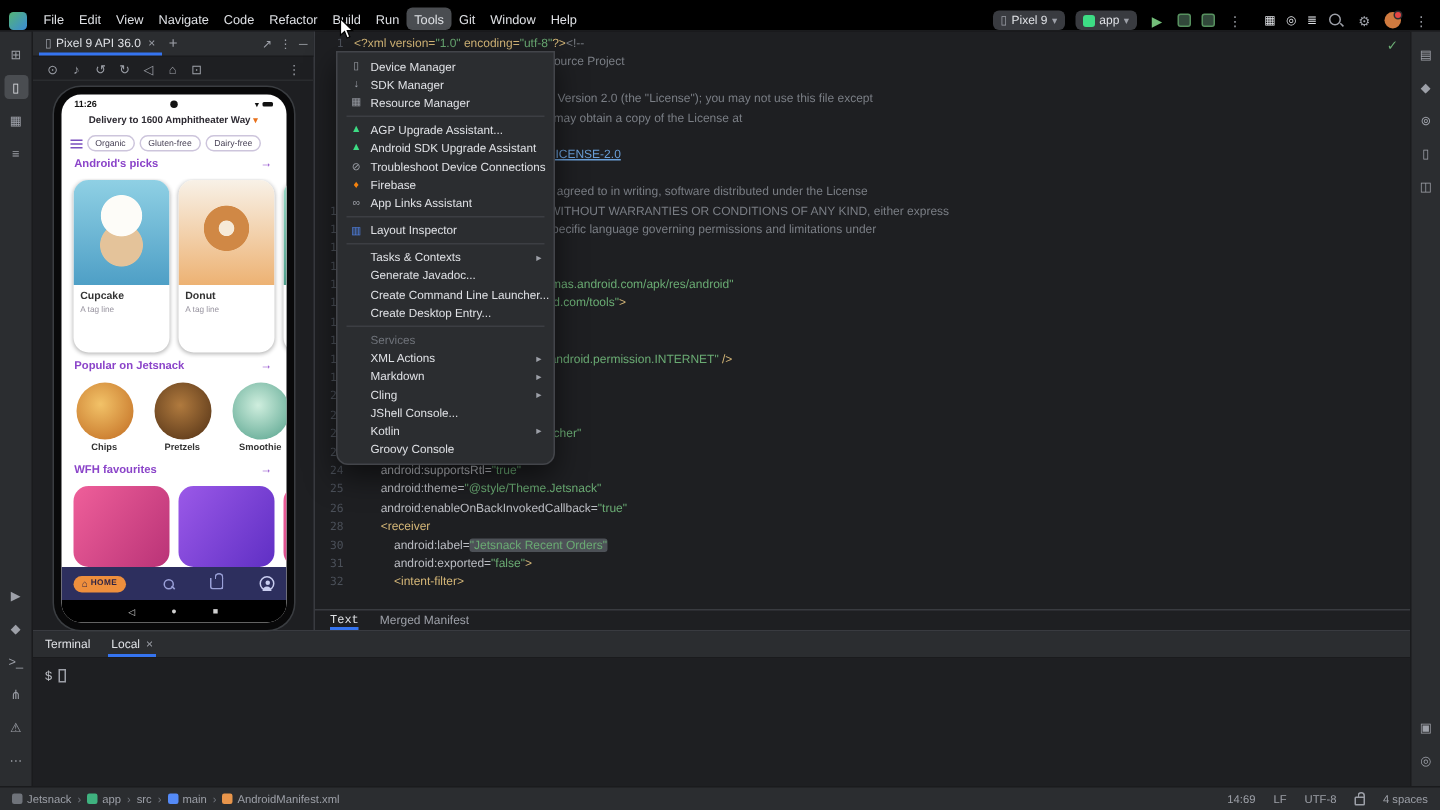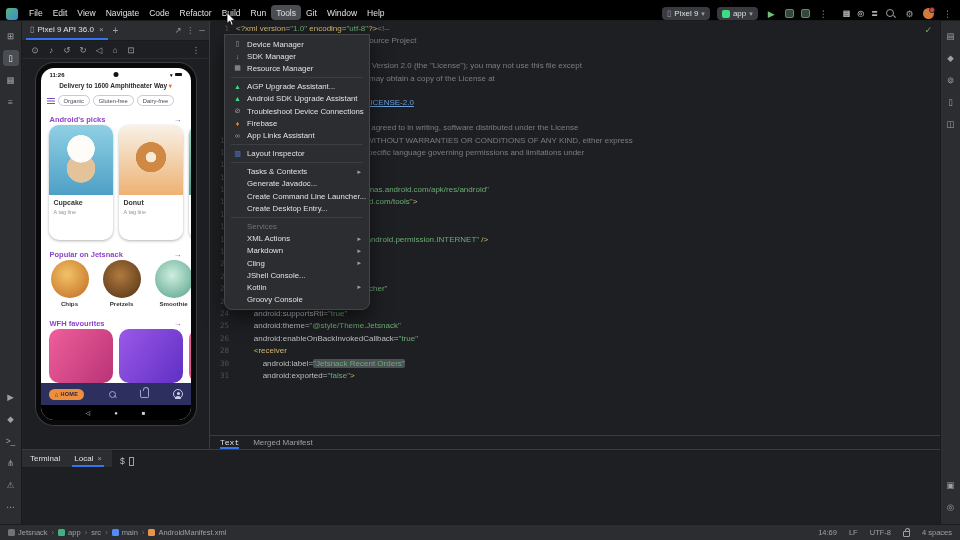--- a/index.html
+++ b/index.html
@@ -57,21 +57,21 @@
   .p-status{display:flex;justify-content:space-between;align-items:center;padding:2px 9px 0;font-size:6px;font-weight:bold;color:#111;height:11px;flex:none;}
   .p-status .sticons{display:flex;align-items:center;gap:2px;}
   .wifi-g{font-size:5px;color:#111;}
   .batt{width:7px;height:3.5px;background:#111;border-radius:1px;display:inline-block;}
   .p-delivery{text-align:center;font-size:6.5px;font-weight:bold;color:#2d2a32;height:13px;line-height:13px;flex:none;white-space:nowrap;}
   .p-delivery .dcaret{font-size:6px;color:#e8701a;}
   .p-filters{display:flex;align-items:center;gap:3px;padding:0 6px;height:17px;flex:none;}
   .tune{position:relative;width:8px;height:7px;flex:none;}
   .tune::before{content:"";position:absolute;left:0;top:1px;width:8px;height:1px;background:#7a4fbe;box-shadow:0 2.5px 0 #7a4fbe,0 5px 0 #7a4fbe;}
   .chip{border:1px solid #cdc5dc;border-radius:8px;padding:1.5px 5px;font-size:5.8px;color:#4a4458;background:#fff;white-space:nowrap;}
-  .p-section{display:flex;justify-content:space-between;align-items:flex-end;padding:0 9px;height:15px;color:#8b44c9;font-weight:bold;font-size:7.5px;flex:none;}
+  .p-section{display:flex;justify-content:space-between;align-items:flex-start;padding:0 9px;height:15px;color:#8b44c9;font-weight:bold;font-size:7.5px;flex:none;}
   .p-section .sarrow{font-size:8px;color:#8b44c9;}
   .p-cards{display:flex;gap:6px;padding:1px 0 4px 8px;height:120px;flex:none;overflow:hidden;}
   .snack-card{width:64px;flex:none;background:#fff;border-radius:10px;box-shadow:0 1px 3px rgba(0,0,0,.3);overflow:hidden;}
   .sc-img{height:70px;}
   .img-0{background:radial-gradient(circle at 50% 34%,#fdfcf8 0 24%,rgba(0,0,0,0) 25%),radial-gradient(circle at 50% 62%,#e4c39a 0 26%,rgba(0,0,0,0) 27%),linear-gradient(180deg,#8fd0e4,#4e9fc6);}
   .img-1{background:radial-gradient(circle at 50% 46%,#f6ead8 0 10%,#d08845 11% 30%,rgba(0,0,0,0) 31%),linear-gradient(180deg,#f8f1e7,#edb273);}
   .img-2{background:linear-gradient(180deg,#9adbc8,#4f9f8b);}
   .sc-body{padding:4px 5px 0;}
   .sc-name{font-size:7px;font-weight:bold;color:#333;}
   .sc-tag{font-size:5.5px;color:#97939f;margin-top:3px;}
@@ -115,21 +115,21 @@
   .tok-l{color:#6a9fd8;text-decoration:underline;}
   .tok-w{color:#6aab73;background:#4d5157;border-radius:2px;}
   .gutter-badge{position:absolute;left:30px;top:264px;width:8px;height:8px;border-radius:2px;background:linear-gradient(135deg,#5a9de0,#3b6fc0);z-index:3;}
   .inspect-widget{position:absolute;top:4px;right:8px;color:#6aab73;font-size:9px;z-index:4;}
   .editor-tabs{height:14px;flex:none;display:flex;align-items:center;gap:14px;padding:0 10px;border-top:1px solid #393b40;background:#1e1f22;}
   .et{font-size:8px;color:#9da0a8;height:100%;display:flex;align-items:center;position:relative;}
   .et.active{color:#dfe1e5;font-family:Liberation Mono, monospace;}
   .et.active::after{content:"";position:absolute;left:0;right:0;bottom:0;height:2px;background:#3574f0;}
 
   
-  #terminal{height:75px;flex:none;border-top:1px solid #393b40;display:flex;flex-direction:row;background:#1e1f22;}
+  #terminal{height:104px;flex:none;border-top:1px solid #393b40;display:flex;flex-direction:column;background:#1e1f22;}
   .term-head{height:18px;flex:none;display:flex;align-items:center;gap:12px;padding:0 8px;font-size:8px;background:#2b2d30;border-bottom:1px solid #1a1b1d;}
   .term-title{color:#dfe1e5;}
   .term-tab{display:flex;align-items:center;gap:4px;color:#dfe1e5;height:100%;position:relative;padding:0 2px;}
   .term-tab::after{content:"";position:absolute;left:0;right:0;bottom:0;height:2px;background:#3574f0;}
   .term-tab .x{color:#9da0a8;}
   .term-body{flex:1;padding:6px 8px;font-family:"DejaVu Sans Mono",monospace;font-size:8.5px;color:#bcbec4;display:flex;align-items:flex-start;gap:4px;}
   .cursor-box{width:5px;height:9px;border:1px solid #9da0a8;display:inline-block;margin-top:0.5px;}
 
   
   #statusbar{height:16px;background:#2b2d30;border-top:1px solid #1a1b1d;display:flex;align-items:center;padding:0 8px;font-size:7.5px;color:#9da0a8;}
@@ -368,20 +368,21 @@
               <div class="cl" data-name="code-line"><span class="ln" data-name="line-number">20</span><span class="ct" data-name="code-text"><span class="tok-p">    </span><span class="tok-t">&lt;application</span></span></div>
               <div class="cl" data-name="code-line"><span class="ln" data-name="line-number">21</span><span class="ct" data-name="code-text"><span class="tok-p">        </span><span class="tok-a">android:allowBackup=</span><span class="tok-s">"true"</span></span></div>
               <div class="cl" data-name="code-line"><span class="ln" data-name="line-number">22</span><span class="ct" data-name="code-text"><span class="tok-p">        </span><span class="tok-a">android:icon=</span><span class="tok-s">"@mipmap/ic_launcher"</span></span></div>
               <div class="cl" data-name="code-line"><span class="ln" data-name="line-number">23</span><span class="ct" data-name="code-text"><span class="tok-p">        </span><span class="tok-a">android:label=</span><span class="tok-w">"Jetsnack"</span></span></div>
               <div class="cl" data-name="code-line"><span class="ln" data-name="line-number">24</span><span class="ct" data-name="code-text"><span class="tok-p">        </span><span class="tok-a">android:supportsRtl=</span><span class="tok-s">"true"</span></span></div>
               <div class="cl" data-name="code-line"><span class="ln" data-name="line-number">25</span><span class="ct" data-name="code-text"><span class="tok-p">        </span><span class="tok-a">android:theme=</span><span class="tok-s">"@style/Theme.Jetsnack"</span></span></div>
               <div class="cl" data-name="code-line"><span class="ln" data-name="line-number">26</span><span class="ct" data-name="code-text"><span class="tok-p">        </span><span class="tok-a">android:enableOnBackInvokedCallback=</span><span class="tok-s">"true"</span></span></div>
               <div class="cl" data-name="code-line"><span class="ln" data-name="line-number">28</span><span class="ct" data-name="code-text"><span class="tok-p">        </span><span class="tok-t">&lt;receiver</span></span></div>
               <div class="cl" data-name="code-line"><span class="ln" data-name="line-number">30</span><span class="ct" data-name="code-text"><span class="tok-p">            </span><span class="tok-a">android:label=</span><span class="tok-w">"Jetsnack Recent Orders"</span></span></div>
               <div class="cl" data-name="code-line"><span class="ln" data-name="line-number">31</span><span class="ct" data-name="code-text"><span class="tok-p">            </span><span class="tok-a">android:exported=</span><span class="tok-s">"false"</span><span class="tok-t">&gt;</span></span></div>
+              <div class="cl" data-name="code-line"><span class="ln" data-name="line-number">32</span><span class="ct" data-name="code-text"><span class="tok-p">            </span><span class="tok-t">&lt;intent-filter&gt;</span></span></div>
             </div>
           <span class="gutter-badge" data-name="launcher-icon-gutter-preview"></span>
           <span class="inspect-widget" data-name="inspections-ok-icon">✓</span>
           <div class="editor-tabs" id="editor-tabs" data-name="manifest-view-tabs">
               <span class="et active" data-name="editor-tab-text">Text</span>
               <span class="et" data-name="editor-tab-merged-manifest">Merged Manifest</span>
             </div>
         </section>
       </div>
 

